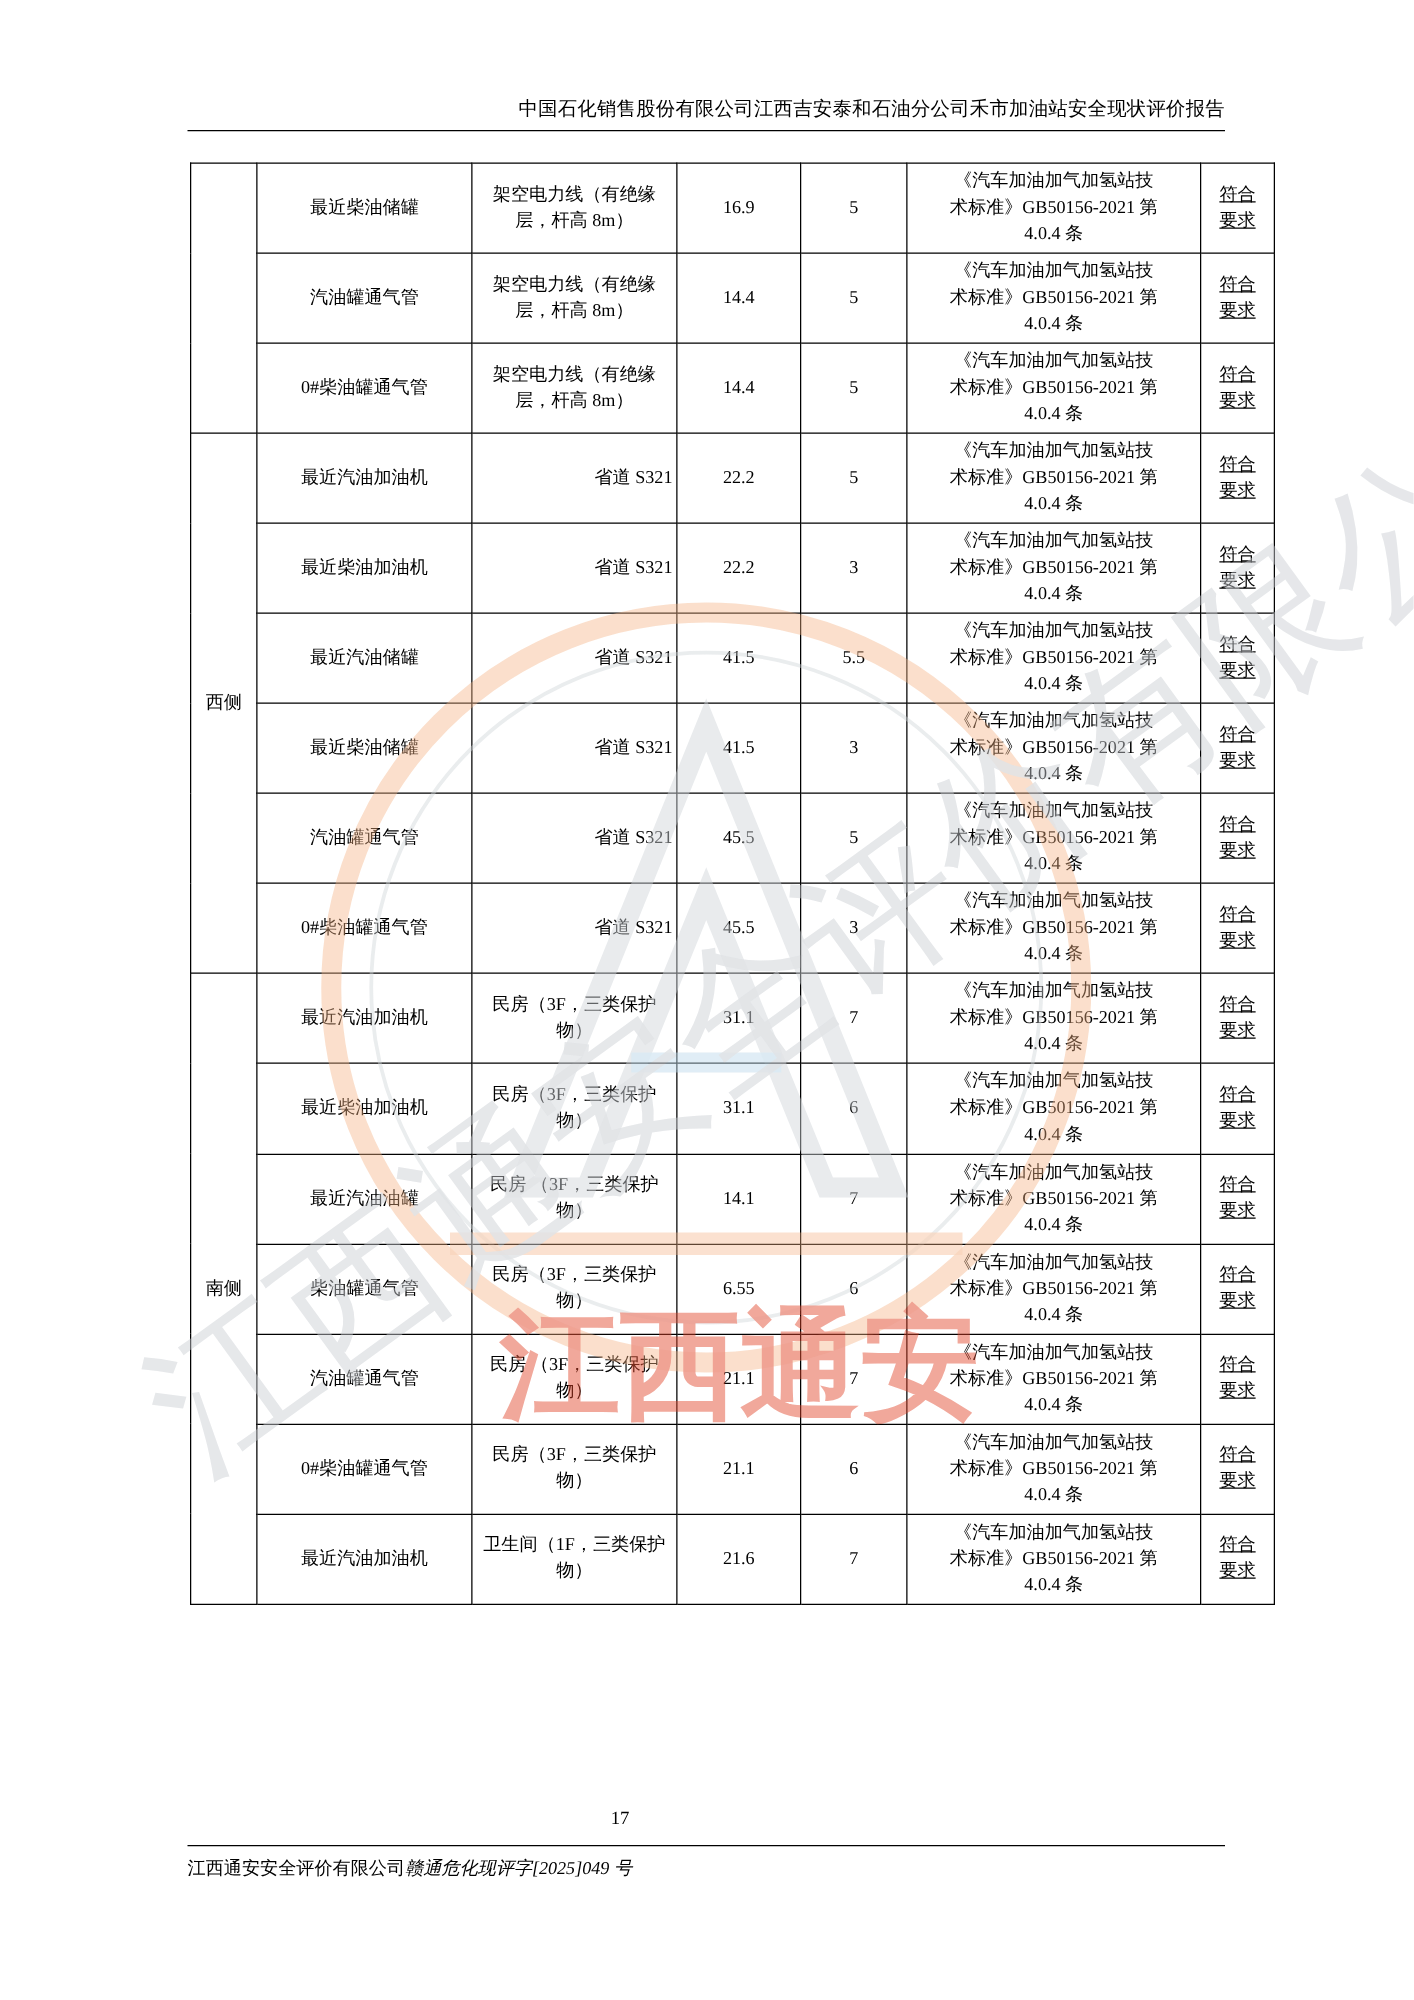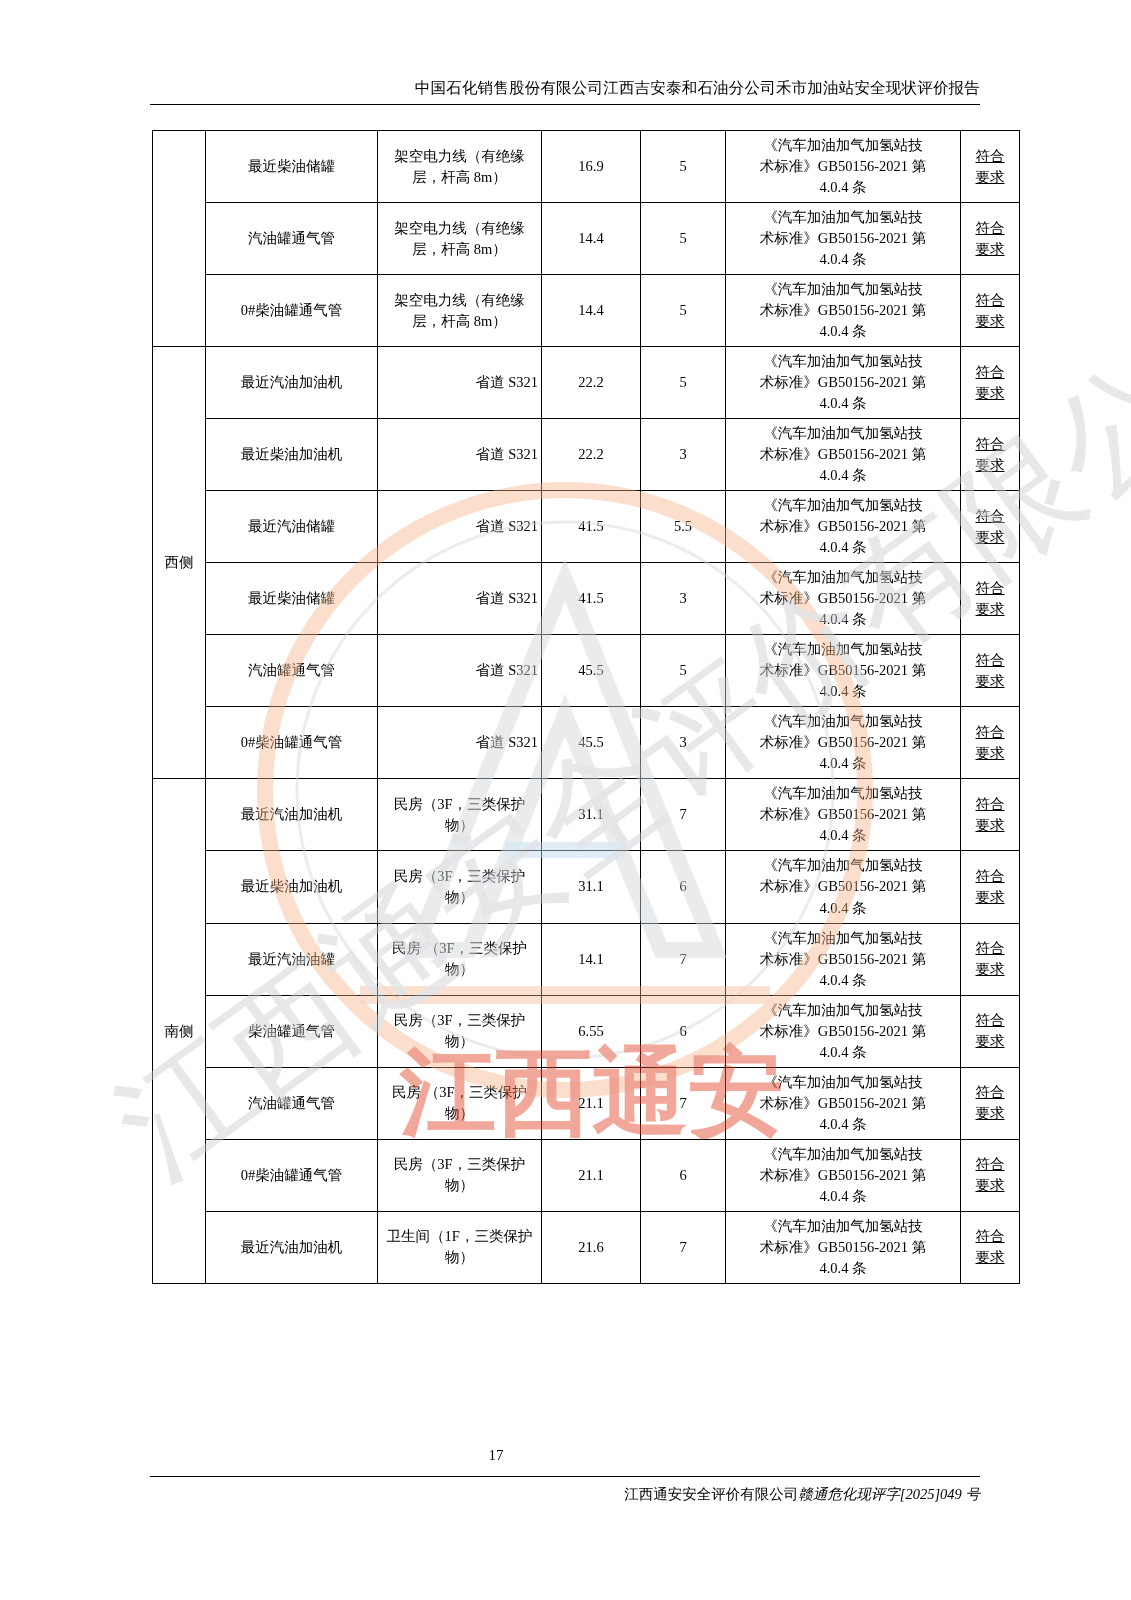--- a/index.html
+++ b/index.html
@@ -133,21 +133,21 @@
     left: 150px;
     top: 1476px;
     width: 830px;
   }
   .footer .footer-rule {
     border-top: 1px solid #000;
     width: 100%;
   }
   .footer .footer-row {
     display: flex;
-    justify-content: flex-end;
+    justify-content: flex-start;
     padding-top: 8px;
     font-size: 14.5px;
   }
   .footer .footer-left { white-space: nowrap; }
   .footer .footer-right { white-space: nowrap; font-style: italic; }
 </style>
 </head>
 <body>
 
 <div class="page">

